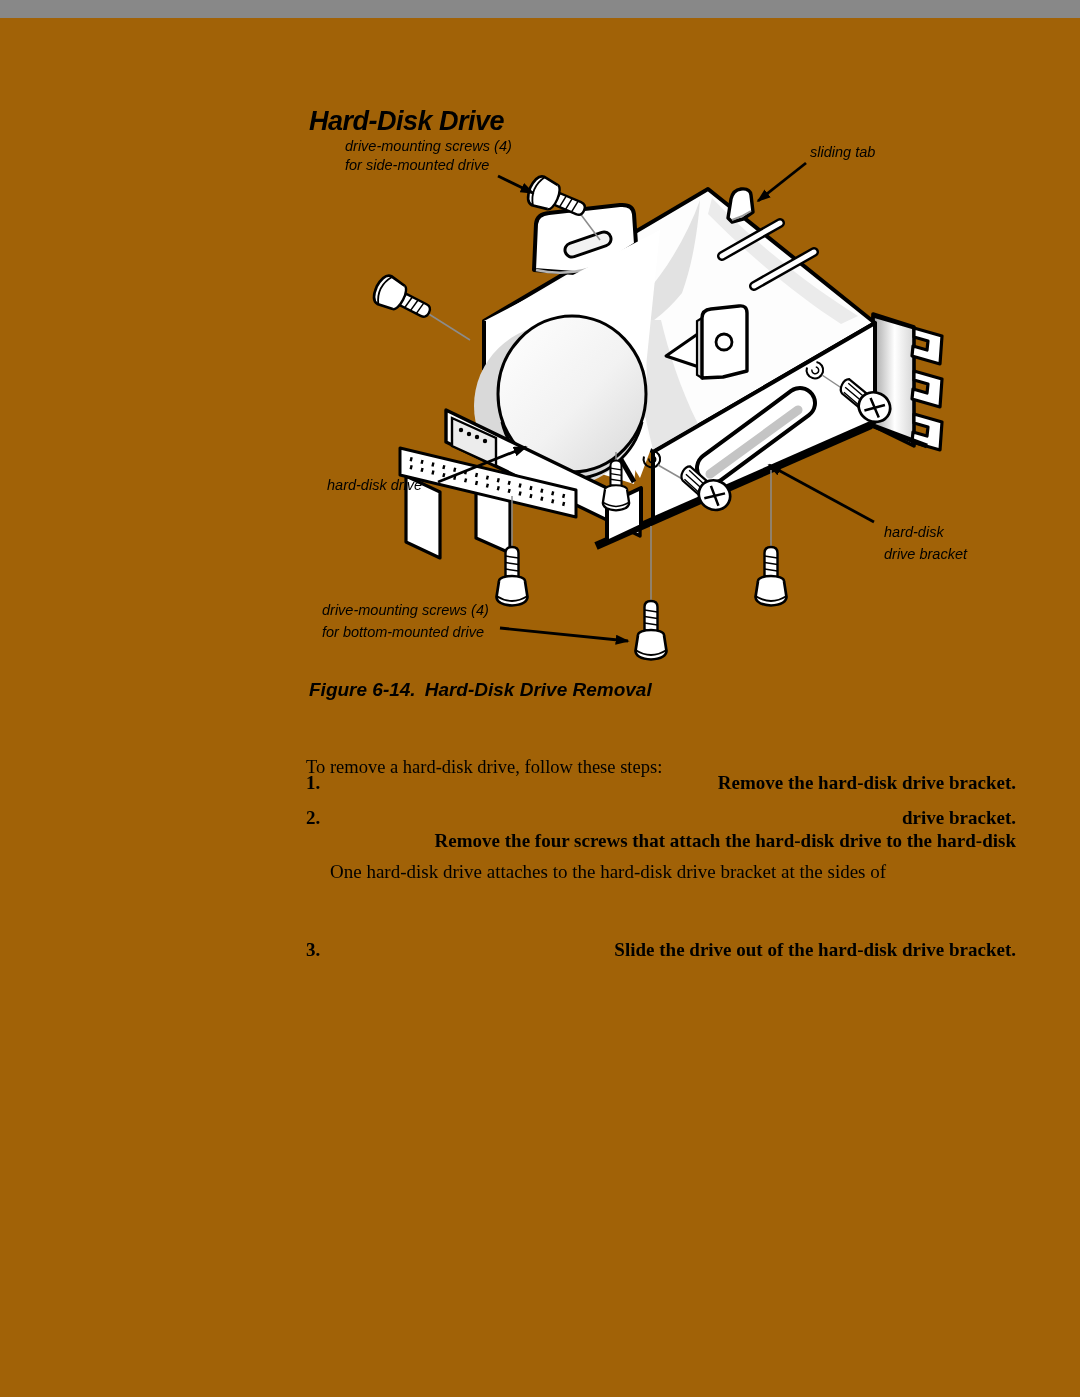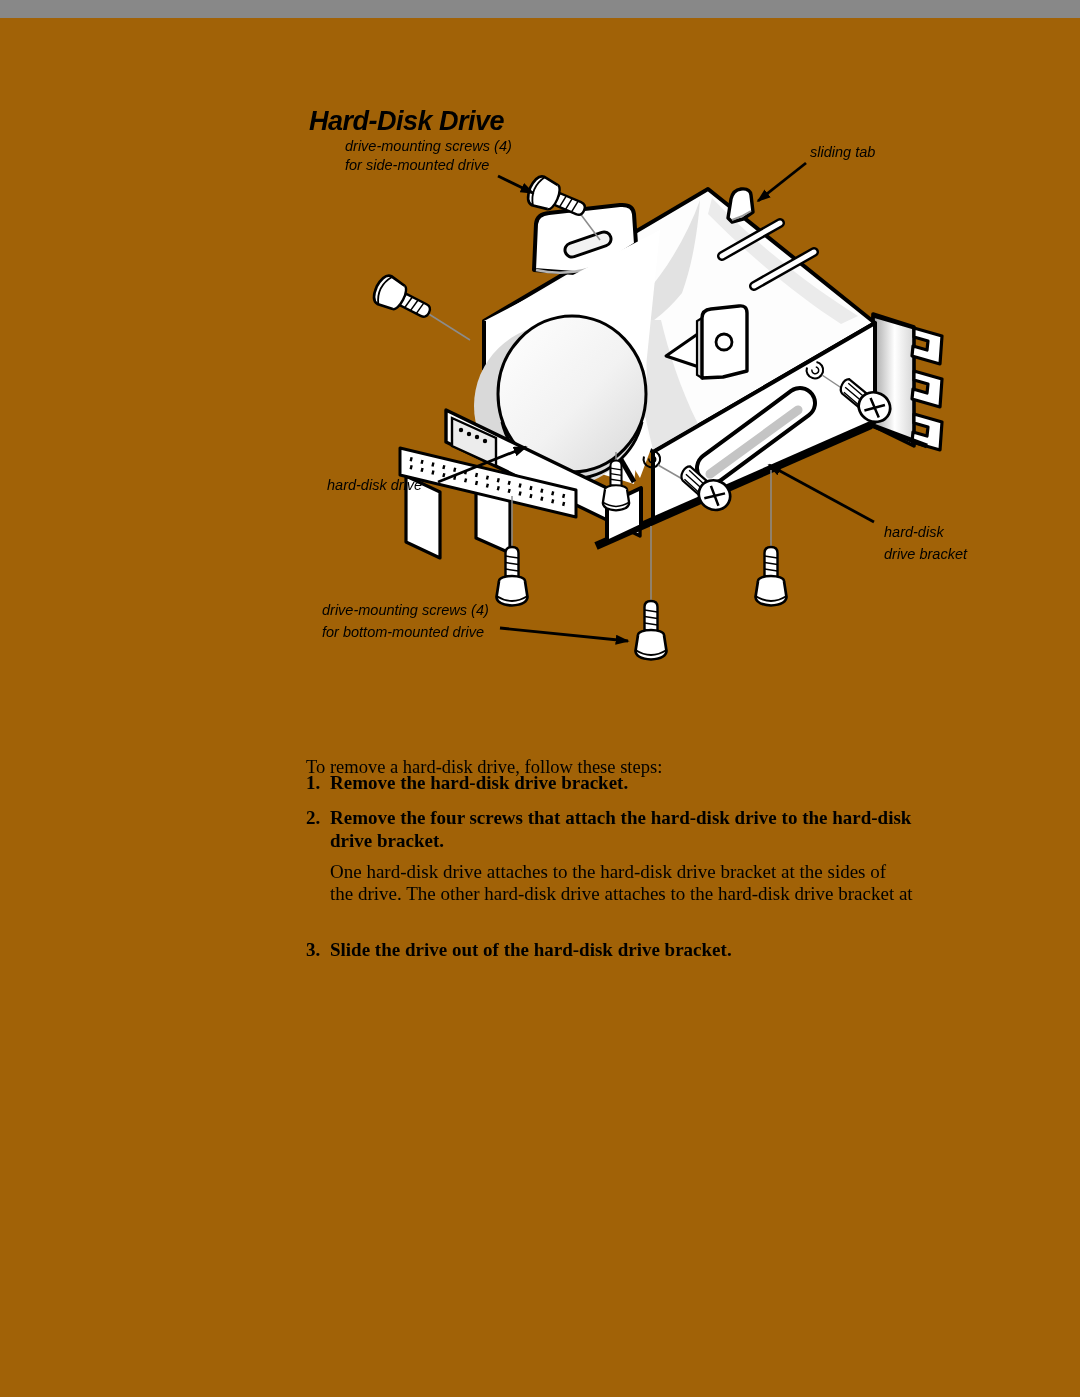--- a/index.html
+++ b/index.html
@@ -7,21 +7,21 @@
         font-family:"Liberation Sans",sans-serif;color:#000;margin-top:18px;}
   .abs{position:absolute;}
   .doc-title{left:309px;top:70px;font-size:27px;font-weight:bold;font-style:italic;
              letter-spacing:-0.5px;white-space:nowrap;}
   .fig-caption{left:309px;top:661px;font-size:19px;font-weight:bold;font-style:italic;white-space:nowrap;}
   .fig-caption .cap-name{margin-left:9px;}
   .serif{font-family:"Liberation Serif",serif;}
   .intro{left:306px;top:719px;font-size:18.5px;line-height:23px;white-space:nowrap;}
   .step{left:306px;width:710px;font-size:19px;font-weight:bold;line-height:23px;}
   .step .num{position:absolute;left:0;top:0;}
-  .step .txt{margin-left:24px;}
+  .step .txt{margin-left:24px;text-align:right;}
   .step-detail{left:330px;width:690px;font-size:19px;font-weight:normal;line-height:22.3px;}
   .footer{left:62px;top:1337px;font-size:16.5px;font-style:italic;white-space:nowrap;}
   .footer .man{margin-left:21px;}
   svg text{font-family:"Liberation Sans",sans-serif;font-style:italic;font-size:14.5px;fill:#000;}
   .nowrap{white-space:nowrap;}
 </style>
 </head>
 <body>
 
 <div class="page">
@@ -183,37 +183,39 @@
     <text x="345" y="133">drive-mounting screws (4)</text>
     <text x="345" y="152">for side-mounted drive</text>
     <text x="810" y="139">sliding tab</text>
     <text x="327" y="472">hard-disk drive</text>
     <text x="884" y="519">hard-disk</text>
     <text x="884" y="541">drive bracket</text>
     <text x="322" y="597">drive-mounting screws (4)</text>
     <text x="322" y="619">for bottom-mounted drive</text>
   </svg>
 
+  <div class="abs fig-caption">
+    <span class="cap-prefix">Figure 6-14.</span><span class="cap-name">Hard-Disk Drive Removal</span>
+  </div>
 
   <p class="abs serif intro">To remove a hard-disk drive, follow these steps:</p>
 
   <div class="abs serif step" style="top:753px">
     <span class="num">1.</span>
     <div class="txt nowrap">Remove the hard-disk drive bracket.</div>
   </div>
 
   <div class="abs serif step" style="top:788px">
     <span class="num">2.</span>
+    <div class="txt nowrap">drive bracket.</div>
     <div class="txt nowrap">Remove the four screws that attach the hard-disk drive to the hard-disk</div>
-    <div class="txt nowrap">drive bracket.</div>
   </div>
 
   <div class="abs serif step-detail" style="top:843px">
     <div class="nowrap">One hard-disk drive attaches to the hard-disk drive bracket at the sides of</div>
-    <div class="nowrap">the drive. The other hard-disk drive attaches to the hard-disk drive bracket at</div>
   </div>
 
   <div class="abs serif step" style="top:920px">
     <span class="num">3.</span>
     <div class="txt nowrap">Slide the drive out of the hard-disk drive bracket.</div>
   </div>
 
 
 </div>
 

